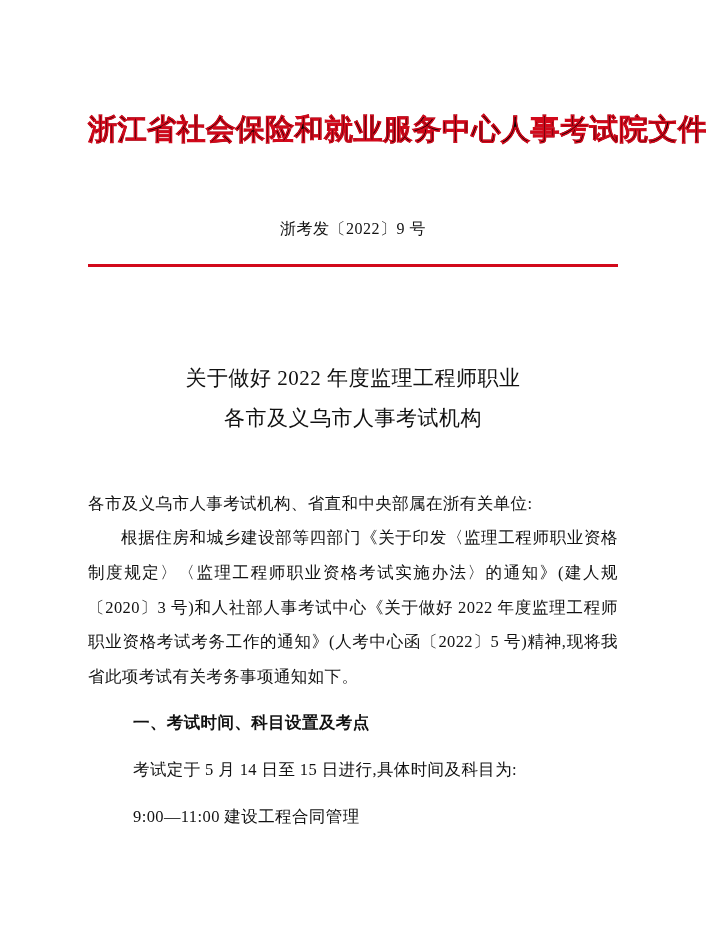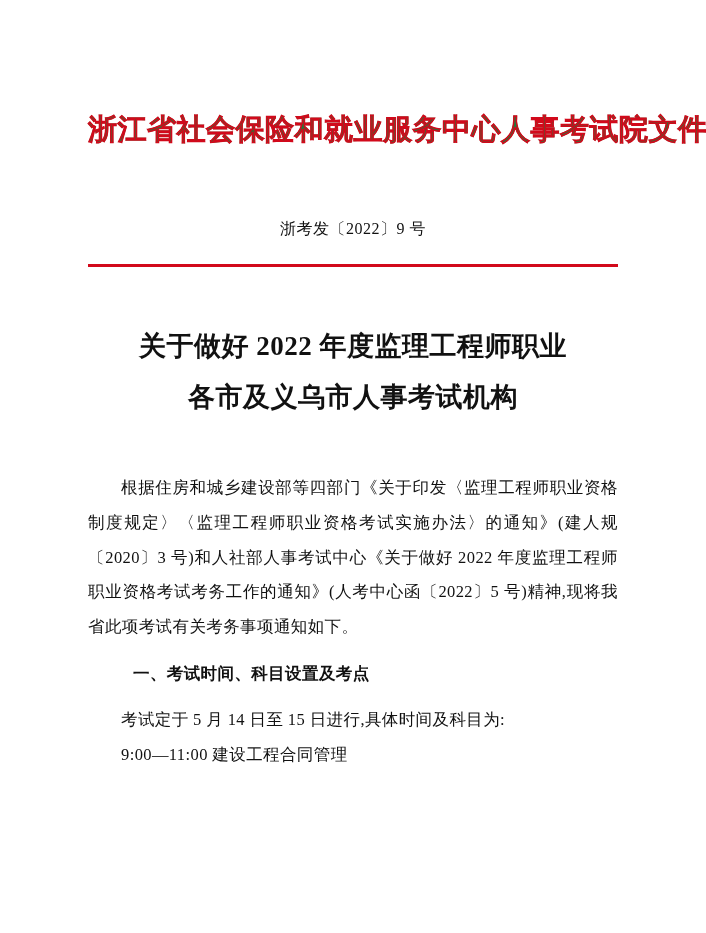--- a/index.html
+++ b/index.html
@@ -16,21 +16,21 @@
     overflow: hidden;
   }
   .page {
     width: 706px;
     height: 933px;
     box-sizing: border-box;
     padding: 0 88px;
     position: relative;
   }
   .doc-header {
-    color: #15803d;
+    color: #000000;
     font-weight: bold;
     font-size: 29px;
     letter-spacing: 0.5px;
     line-height: 1.2;
     margin-top: 112px;
     white-space: nowrap;
     font-family: "Liberation Serif", "DejaVu Serif", serif;
     -webkit-text-stroke: 0.6px #d2091b;
   }
   .doc-number {
@@ -41,24 +41,24 @@
     letter-spacing: 0.5px;
   }
   .red-rule {
     margin-top: 24px;
     height: 3px;
     background: #d2091b;
     width: 100%;
   }
   .doc-title {
     text-align: center;
-    font-weight: bold;
-    font-size: 27px;
+    font-weight: normal;
+    font-size: 21px;
     line-height: 1.9;
-    margin-top: 54px;
+    margin-top: 92px;
     letter-spacing: 0.5px;
   }
   .body-block {
     margin-top: 48px;
     font-size: 16.5px;
     line-height: 2.1;
     letter-spacing: 0.4px;
     text-align: justify;
   }
   .para {
@@ -67,39 +67,40 @@
   .indent-2 {
     text-indent: 2em;
   }
   .section-heading {
     font-weight: bold;
     text-indent: 2em;
     margin: 12px;
   }
   .sub-line {
     text-indent: 2em;
-    margin: 0;
+    margin: 12px;
   }
 </style>
 </head>
 <body>
 
 <div class="page">
 
   <div class="doc-header">浙江省社会保险和就业服务中心人事考试院文件</div>
 
   <div class="doc-number">浙考发〔2022〕9 号</div>
 
   <div class="red-rule"></div>
 
   <div class="doc-title">
     <div>关于做好 2022 年度监理工程师职业</div>
     <div>各市及义乌市人事考试机构</div>
   </div>
 
   <div class="body-block">
+    <p class="para">各市及义乌市人事考试机构、省直和中央部属在浙有关单位:</p>
     <p class="para indent-2">根据住房和城乡建设部等四部门《关于印发〈监理工程师职业资格制度规定〉〈监理工程师职业资格考试实施办法〉的通知》(建人规〔2020〕3 号)和人社部人事考试中心《关于做好 2022 年度监理工程师职业资格考试考务工作的通知》(人考中心函〔2022〕5 号)精神,现将我省此项考试有关考务事项通知如下。</p>
     <p class="section-heading">一、考试时间、科目设置及考点</p>
     <p class="sub-line">考试定于 5 月 14 日至 15 日进行,具体时间及科目为:</p>
     <p class="sub-line">9:00—11:00   建设工程合同管理</p>
   </div>
 
 </div>
 
 </body></html>

